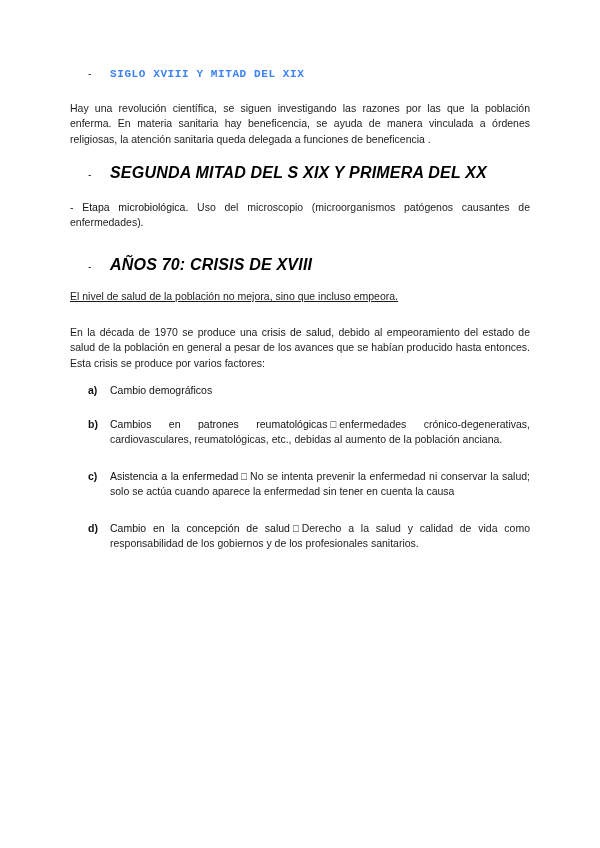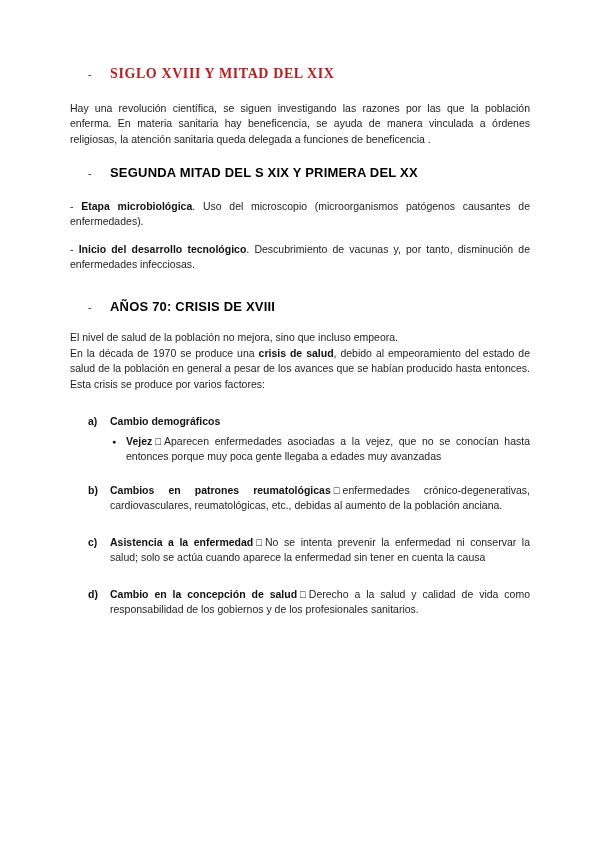--- a/index.html
+++ b/index.html
@@ -11,40 +11,40 @@
     overflow: hidden;
   }
   .page {
     width: 600px; height: 848px;
     background: #ffffff;
     padding: 66px 70px 40px 70px;
     font-size: 10.5px;
     line-height: 15.5px;
     overflow: hidden;
   }
-  b, .bold { font-weight: 700; color: #111; }
+  b, .bold { font-weight: 400; color: #111; }
 
   
   .heading-row { display: flex; margin-left: 18px; align-items: baseline; }
   .heading-dash { width: 22px; flex: 0 0 22px; color: #222; }
   .heading-text {
-    font-weight: 700; font-size: 13px; letter-spacing: 0.2px; color: #000;
+    font-weight: 700; font-size: 16px; letter-spacing: 0.2px; color: #000; font-style: italic;
   }
   .heading-script {
-    font-family: Liberation Serif, serif;
+    font-family: Liberation Mono, monospace;
     font-variant: small-caps;
     font-weight: 600;
-    font-size: 14px;
+    font-size: 11px;
     letter-spacing: 0.6px;
-    color: #b91c1c;
+    color: #3b82f6;
   }
 
   .para { text-align: justify; }
   .mb-m  { margin-bottom: 18px; }
-  .mb-l  { margin-bottom: 22px; }
+  .mb-l  { margin-bottom: 12px; }
   .mt-xl { margin-top: 26px; }
 
   
   .dash-item { text-align: justify; margin-bottom: 12px; }
 
   
   .factor-row { display: flex; margin-left: 18px; margin-bottom: 21px; }
   .factor-label { width: 22px; flex: 0 0 22px; font-weight: 700; color: #111; }
   .factor-text { flex: 1; text-align: justify; }
 
@@ -78,41 +78,36 @@
   <p class="para mb-m">Hay una revolución científica, se siguen investigando las razones por las que la población enferma. En materia sanitaria hay beneficencia, se ayuda de manera vinculada a órdenes religiosas, la atención sanitaria queda delegada a funciones de beneficencia .</p>
 
   <div class="heading-row" style="margin-bottom:17px;">
     <span class="heading-dash">-</span>
     <span class="heading-text">SEGUNDA MITAD DEL S XIX Y PRIMERA DEL XX</span>
   </div>
 
   <p class="dash-item"><span>- </span><b>Etapa microbiológica</b><span>. Uso del microscopio (microorganismos patógenos causantes de enfermedades).</span></p>
 
 
-  <p class="dash-item"><span>- </span><b>Inicio del desarrollo tecnológico</b><span>. Descubrimiento de vacunas y, por tanto, disminución de enfermedades infecciosas.</span></p>
 
   <div class="heading-row mt-xl" style="margin-bottom:15px;">
     <span class="heading-dash">-</span>
     <span class="heading-text">AÑOS 70: CRISIS DE XVIII</span>
   </div>
 
-  <p class="para" style="">El nivel de salud de la población no mejora, sino que incluso empeora.</p>
+  <p class="para" style="margin-bottom:20px;text-decoration:underline;">El nivel de salud de la población no mejora, sino que incluso empeora.</p>
 
   <p class="para mb-l"><span>En la década de 1970 se produce una </span><b>crisis de salud</b><span>, debido al empeoramiento del estado de salud de la población en general a pesar de los avances que se habían producido hasta entonces. Esta crisis se produce por varios factores:</span></p>
 
   <div style="margin-bottom:18px;">
     <div class="factor-row" style="margin-bottom:4px;">
       <span class="factor-label">a)</span>
       <span class="factor-text"><b>Cambio demográficos</b></span>
     </div>
 
-    <div class="bullet-row">
-      <span class="bullet-glyph">●</span>
-      <span class="bullet-text"><b>Vejez</b><span class="tofu">□</span><span>Aparecen enfermedades asociadas a la vejez, que no se conocían hasta entonces porque muy poca gente llegaba a edades muy avanzadas</span></span>
-    </div>
 
 
   </div>
 
   <div class="factor-row">
     <span class="factor-label">b)</span>
     <span class="factor-text"><b>Cambios en patrones reumatológicas</b><span class="tofu">□</span><span>enfermedades crónico-degenerativas, cardiovasculares, reumatológicas, etc., debidas al aumento de la población anciana.</span></span>
   </div>
 
   <div class="factor-row">

